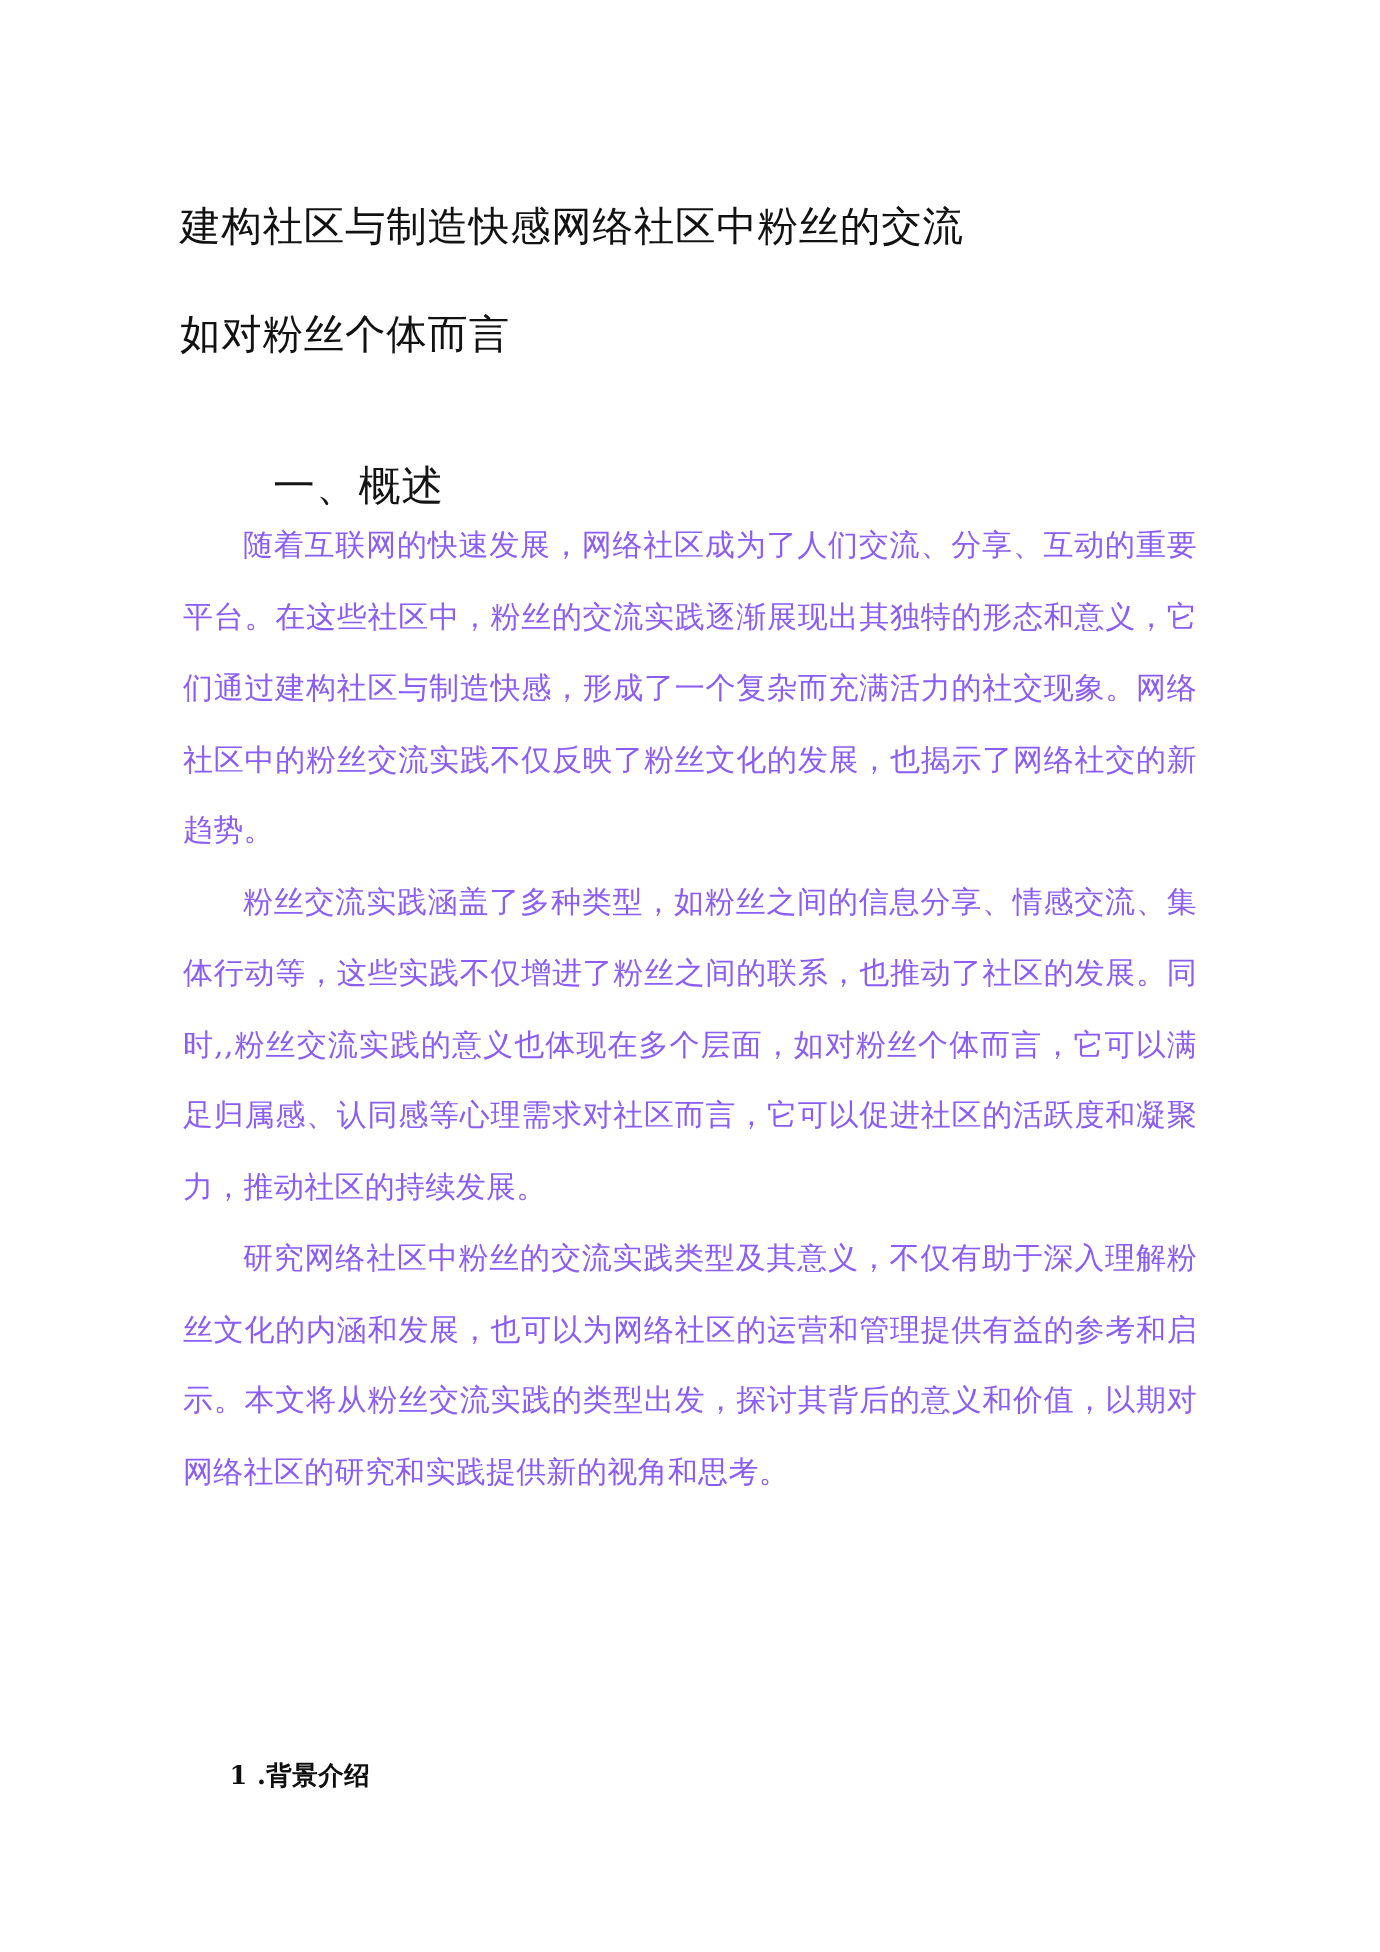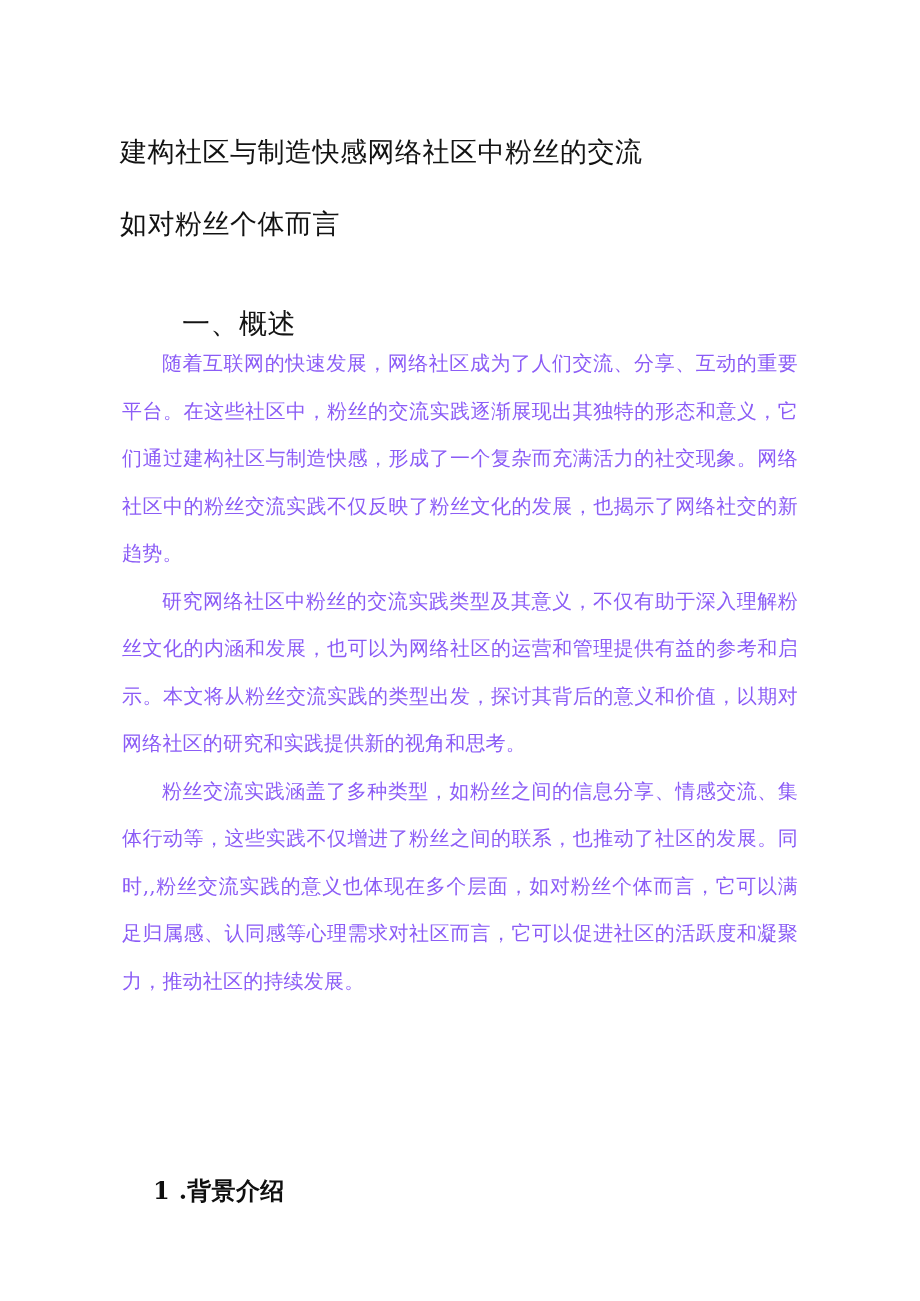--- a/index.html
+++ b/index.html
@@ -74,21 +74,21 @@
   }
   p.para + p.para {
     margin-top: 0px;
   }
 
   
   .sub-heading {
     position: absolute;
     left: 153px;
     top: 1152px;
-    font-size: 24px;
+    font-size: 17px;
     line-height: 30px;
     font-weight: bold;
     color: #0f0f0f;
     letter-spacing: 0.3px;
   }
   .sub-heading .num {
     font-family: "DejaVu Serif", "Liberation Serif", serif;
   }
 </style>
 </head>
@@ -98,22 +98,22 @@
 
   <h1 class="doc-title">
     <span class="tline">建构社区与制造快感网络社区中粉丝的交流</span>
     <span class="tline">如对粉丝个体而言</span>
   </h1>
 
   <h2 class="section-heading">一、概述</h2>
 
   <div class="body-block">
     <p class="para">随着互联网的快速发展，网络社区成为了人们交流、分享、互动的重要平台。在这些社区中，粉丝的交流实践逐渐展现出其独特的形态和意义，它们通过建构社区与制造快感，形成了一个复杂而充满活力的社交现象。网络社区中的粉丝交流实践不仅反映了粉丝文化的发展，也揭示了网络社交的新趋势。</p>
+    <p class="para">粉丝交流实践涵盖了多种类型，如粉丝之间的信息分享、情感交流、集体行动等，这些实践不仅增进了粉丝之间的联系，也推动了社区的发展。同时,,粉丝交流实践的意义也体现在多个层面，如对粉丝个体而言，它可以满足归属感、认同感等心理需求对社区而言，它可以促进社区的活跃度和凝聚力，推动社区的持续发展。</p>
     <p class="para">研究网络社区中粉丝的交流实践类型及其意义，不仅有助于深入理解粉丝文化的内涵和发展，也可以为网络社区的运营和管理提供有益的参考和启示。本文将从粉丝交流实践的类型出发，探讨其背后的意义和价值，以期对网络社区的研究和实践提供新的视角和思考。</p>
-    <p class="para">粉丝交流实践涵盖了多种类型，如粉丝之间的信息分享、情感交流、集体行动等，这些实践不仅增进了粉丝之间的联系，也推动了社区的发展。同时,,粉丝交流实践的意义也体现在多个层面，如对粉丝个体而言，它可以满足归属感、认同感等心理需求对社区而言，它可以促进社区的活跃度和凝聚力，推动社区的持续发展。</p>
   </div>
 
   <h3 class="sub-heading">
     <span class="num">1</span>
     <span class="txt">.背景介绍</span>
   </h3>
 
 </div>
 
 </body></html>

